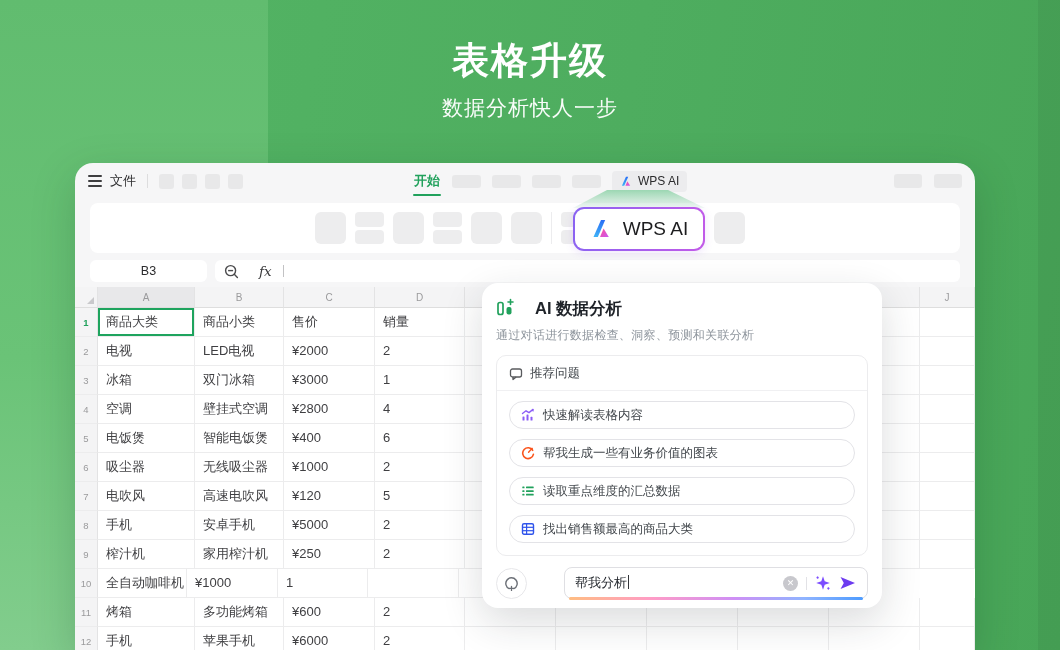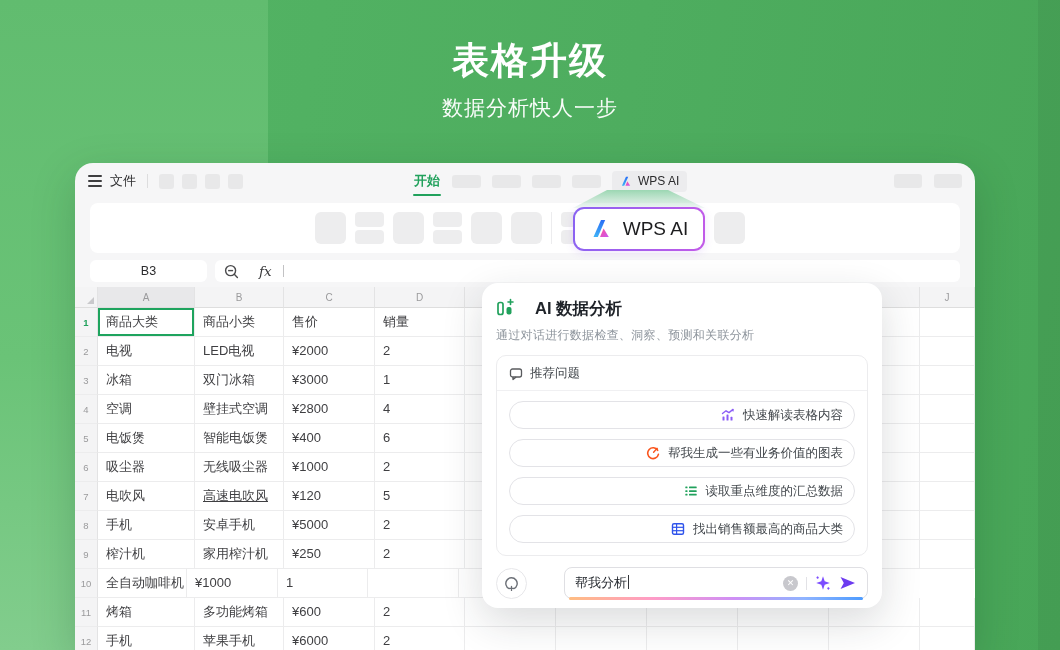--- a/index.html
+++ b/index.html
@@ -87,21 +87,21 @@
   .panel { position:absolute; left:407px; top:120px; width:400px; height:325px; z-index:10;
     background:#fff; border-radius:16px; padding:15px 14px; box-shadow:0 14px 40px rgba(31,35,41,.16); }
   .phead { display:flex; align-items:flex-start; gap:20px; }
   .ptitle { font-size:16.5px; font-weight:700; color:#1f2329; }
   .psub { margin-top:7px; font-size:12px; color:#8d949c; letter-spacing:.3px; }
   .card { margin-top:11px; border:1px solid #ececee; border-radius:10px; }
   .chead { display:flex; align-items:center; gap:7px; padding:9px 12px 8px; border-bottom:1px solid #f0f0f2;
     font-size:12.5px; color:#41464b; }
   .plist { padding:10px 12px 12px; display:flex; flex-direction:column; gap:10px; }
   .pill { height:28px; border:1px solid #e3e3e7; border-radius:15px; display:flex; align-items:center; gap:8px;
-    padding:0 11px; font-size:12.5px; color:#41464b; background:#fff;justify-content:flex-end; }
+    padding:0 11px; font-size:12.5px; color:#41464b; background:#fff; }
   .inrow { margin-top:11px; display:flex; align-items:center; gap:9px; }
   .circle-btn { width:31px; height:31px; border:1px solid #e7e7ea; border-radius:50%;
     display:flex; align-items:center; justify-content:center; flex:none; }
   .inputwrap { position:relative; flex:1; height:32px; border:1px solid #dfdfe3; border-radius:8px;
     display:flex; align-items:center; padding:0 10px; gap:8px;margin-left:28px; }
   .intext { flex:1; font-size:13px; color:#1f2329; white-space:nowrap; }
   .caret { display:inline-block; width:1px; height:14px; background:#33353a; vertical-align:-2px; margin-left:1px; }
   .clear-btn { width:15px; height:15px; border-radius:50%; background:#c8c8cd; color:#fff; font-size:9px;
     display:flex; align-items:center; justify-content:center; flex:none; }
   .idiv { width:1px; height:13px; background:#e2e2e6; }
@@ -308,21 +308,21 @@
           <div class="gcell" style="width: 91px;"></div>
           <div class="gcell" style="width: 91px;"></div>
           <div class="gcell" style="width: 91px;"></div>
           <div class="gcell" style="width: 91px;"></div>
           <div class="gcell" style="width: 91px;"></div>
           <div class="gcell" style="width: 55px;"></div>
         </div>
         <div class="grow">
           <div class="gnum" style="width: 23px;">7</div>
           <div class="gcell" style="width: 97px;">电吹风</div>
-          <div class="gcell" style="width: 89px; text-decoration: underline;">高速电吹风</div>
+          <div class="gcell" style="width: 89px;">高速电吹风</div>
           <div class="gcell" style="width: 91px;">¥120</div>
           <div class="gcell" style="width: 90px;">5</div>
           <div class="gcell" style="width: 91px;"></div>
           <div class="gcell" style="width: 91px;"></div>
           <div class="gcell" style="width: 91px;"></div>
           <div class="gcell" style="width: 91px;"></div>
           <div class="gcell" style="width: 91px;"></div>
           <div class="gcell" style="width: 55px;"></div>
         </div>
         <div class="grow">

